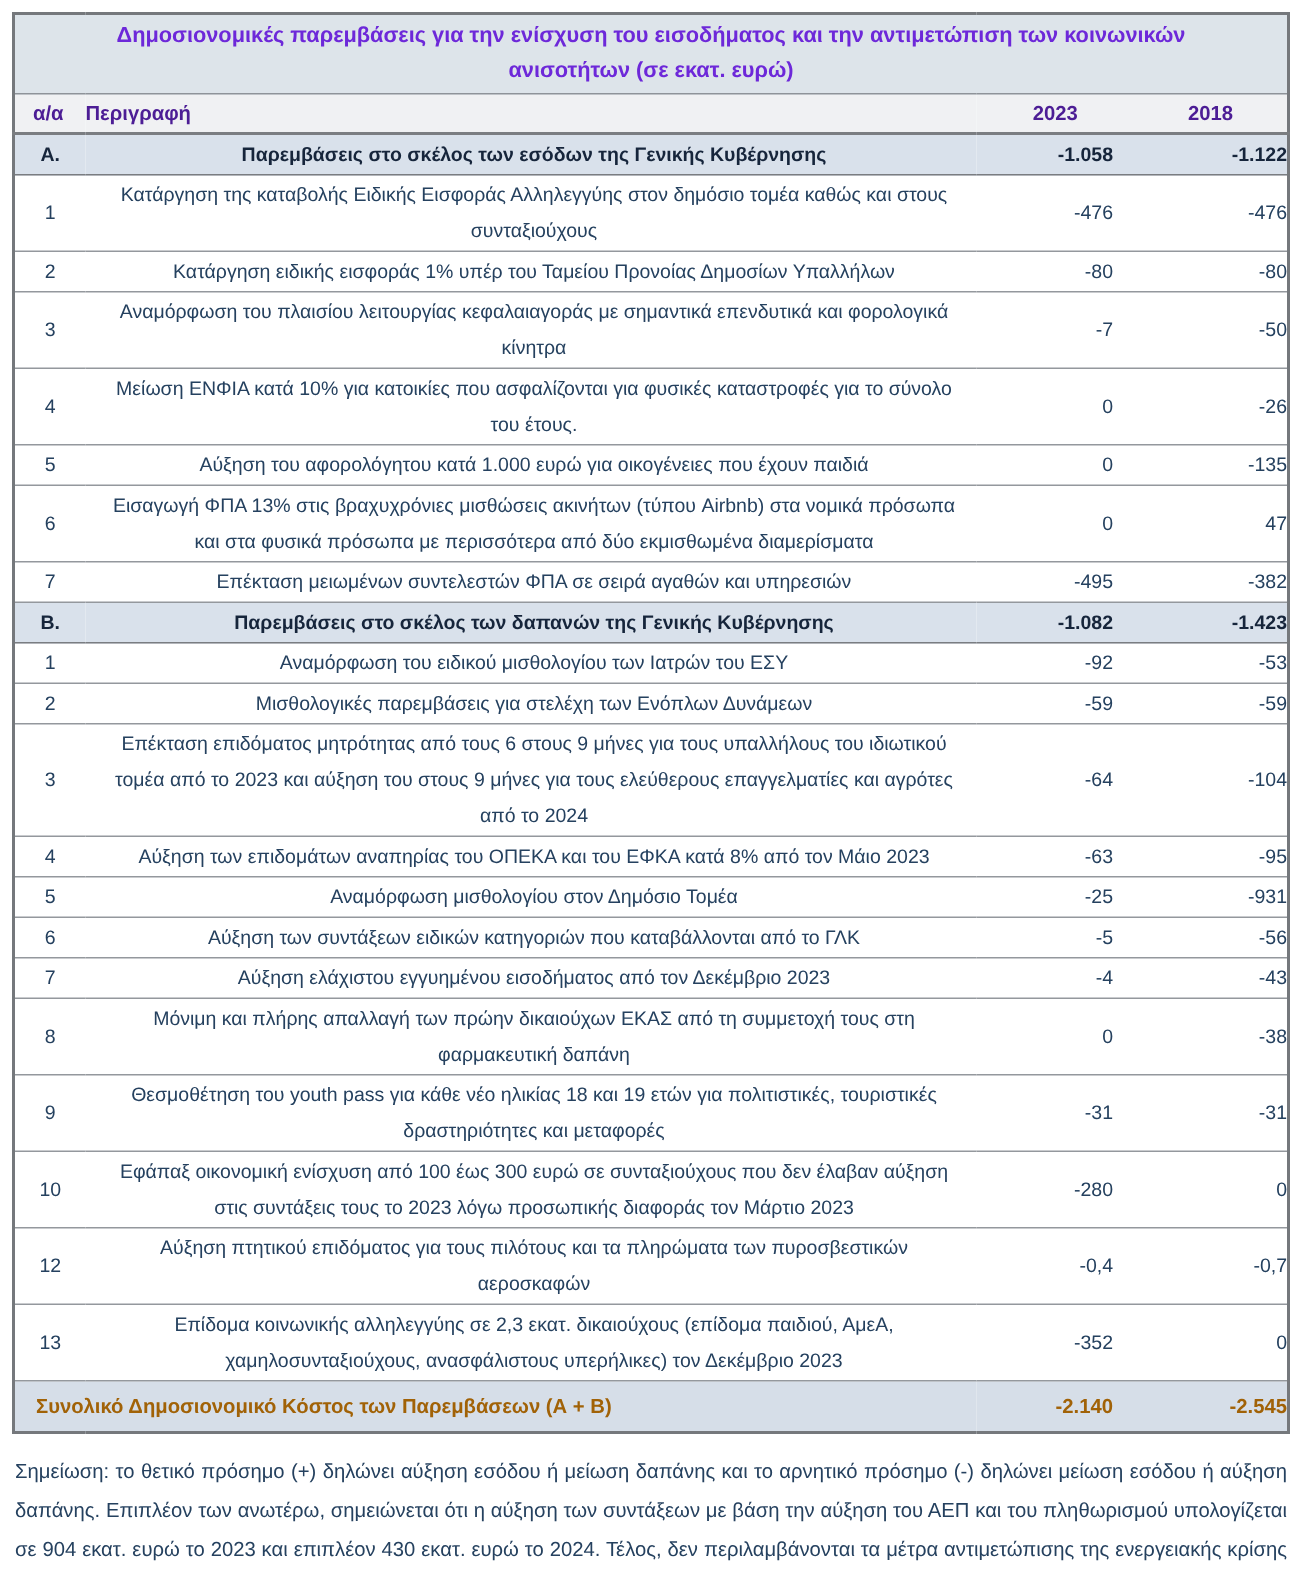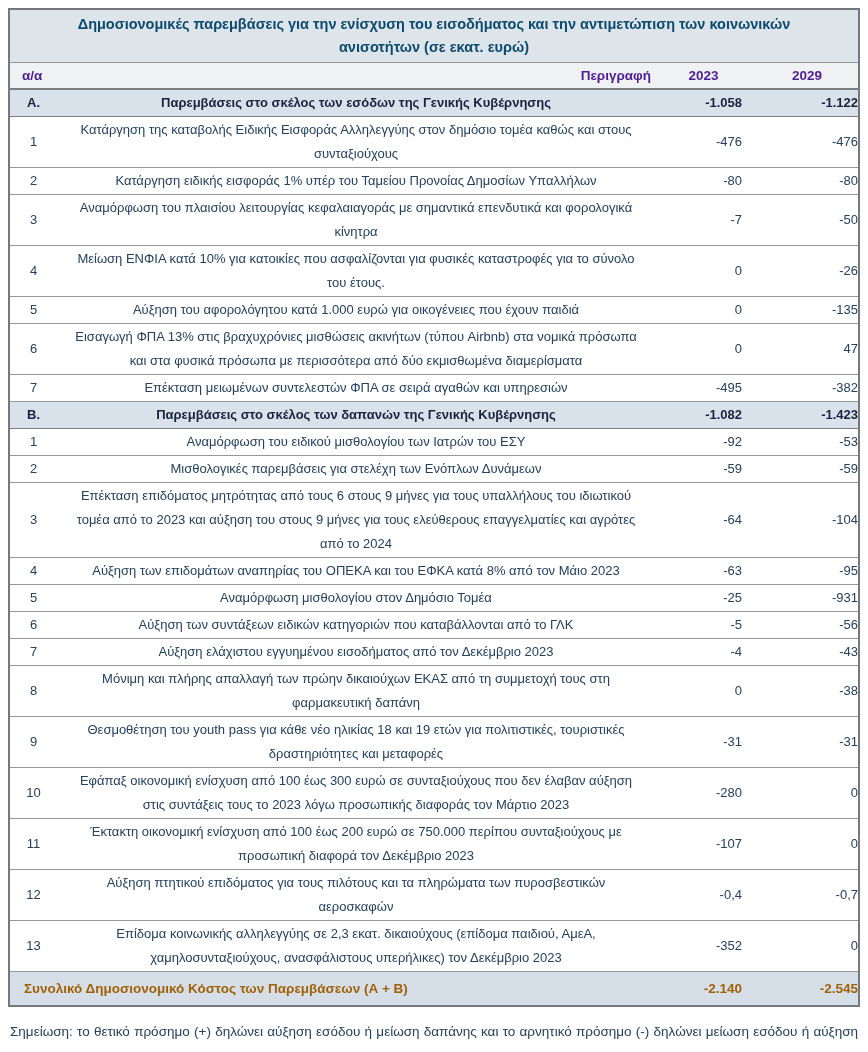--- a/index.html
+++ b/index.html
@@ -32,39 +32,39 @@
     border-bottom: 1px solid #94989d;
     padding: 0;
     vertical-align: middle;
   }
 
   
   tr.title-row th {
     background: #dde4ea;
     font-size: 14.5px;
     font-weight: bold;
-    color: #0c4a6e;
+    color: #6d28d9;
     text-align: center;
     line-height: 23px;
     padding: 3px 46px;
     border-bottom: 1px solid #8e9399;
   }
 
   
   tr.header-row th {
     background: #f0f1f3;
     font-weight: bold;
     font-size: 13.5px;
     color: #4c1d95;
     height: 25px;
     border-bottom: 2px solid #7a7d81;
     text-align: center;
   }
   tr.header-row th.h-num  { text-align: left; padding-left: 12px; }
-  tr.header-row th.h-desc { text-align: right; margin-top: 19px; }
+  tr.header-row th.h-desc { text-align: left; margin-top: 19px; }
 
   
   td.cell-num {
     text-align: center;
     vertical-align: middle;
   }
   td.cell-desc {
     text-align: center;
     padding: 1px 10px 1px 14px;
   }
@@ -121,21 +121,21 @@
       <col class="c-y24">
     </colgroup>
     <thead>
       <tr class="title-row">
         <th colspan="4">Δημοσιονομικές παρεμβάσεις για την ενίσχυση του εισοδήματος και την αντιμετώπιση των κοινωνικών ανισοτήτων (σε εκατ. ευρώ)</th>
       </tr>
       <tr class="header-row">
         <th class="h-num">α/α</th>
         <th class="h-desc">Περιγραφή</th>
         <th class="h-y23">2023</th>
-        <th class="h-y24">2029</th>
+        <th class="h-y24">2018</th>
       </tr>
     </thead>
     <tbody id="rows-body">
         <tr class="section">
     <td class="cell-num">Α.</td>
     <td class="cell-desc">Παρεμβάσεις στο σκέλος των εσόδων της Γενικής Κυβέρνησης</td>
     <td class="num v2023">-1.058</td>
     <td class="num v2024">-1.122</td>
   </tr>
         <tr>
@@ -237,26 +237,20 @@
         <tr>
     <td class="cell-num">9</td>
     <td class="cell-desc">Θεσμοθέτηση του youth pass για κάθε νέο ηλικίας 18 και 19 ετών για πολιτιστικές, τουριστικές δραστηριότητες και μεταφορές</td>
     <td class="num v2023">-31</td>
     <td class="num v2024">-31</td>
   </tr>
         <tr>
     <td class="cell-num">10</td>
     <td class="cell-desc">Εφάπαξ οικονομική ενίσχυση από 100 έως 300 ευρώ σε συνταξιούχους που δεν έλαβαν αύξηση στις συντάξεις τους το 2023 λόγω προσωπικής διαφοράς τον Μάρτιο 2023</td>
     <td class="num v2023">-280</td>
-    <td class="num v2024">0</td>
-  </tr>
-        <tr>
-    <td class="cell-num">11</td>
-    <td class="cell-desc">Έκτακτη οικονομική ενίσχυση από 100 έως 200 ευρώ σε 750.000 περίπου συνταξιούχους με προσωπική διαφορά τον Δεκέμβριο 2023</td>
-    <td class="num v2023">-107</td>
     <td class="num v2024">0</td>
   </tr>
         <tr>
     <td class="cell-num">12</td>
     <td class="cell-desc">Αύξηση πτητικού επιδόματος για τους πιλότους και τα πληρώματα των πυροσβεστικών αεροσκαφών</td>
     <td class="num v2023">-0,4</td>
     <td class="num v2024">-0,7</td>
   </tr>
         <tr>
     <td class="cell-num">13</td>

